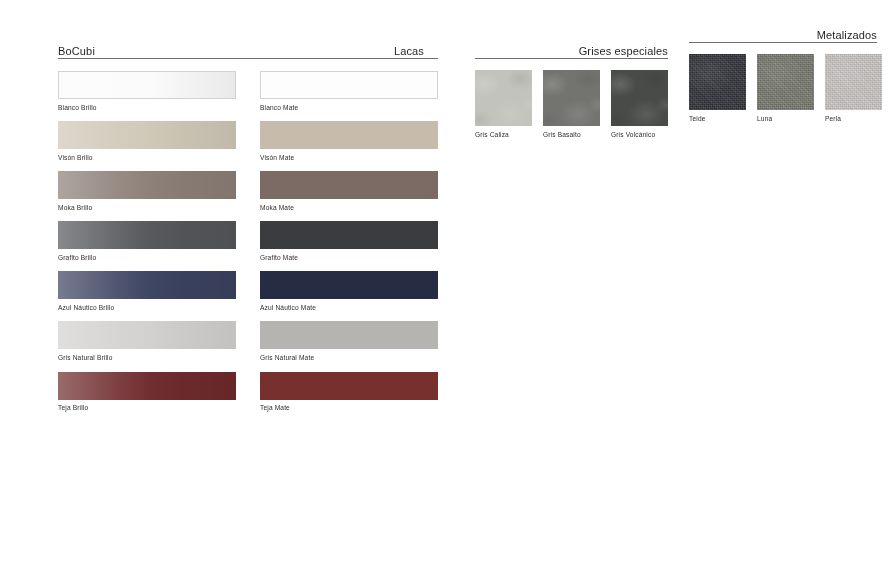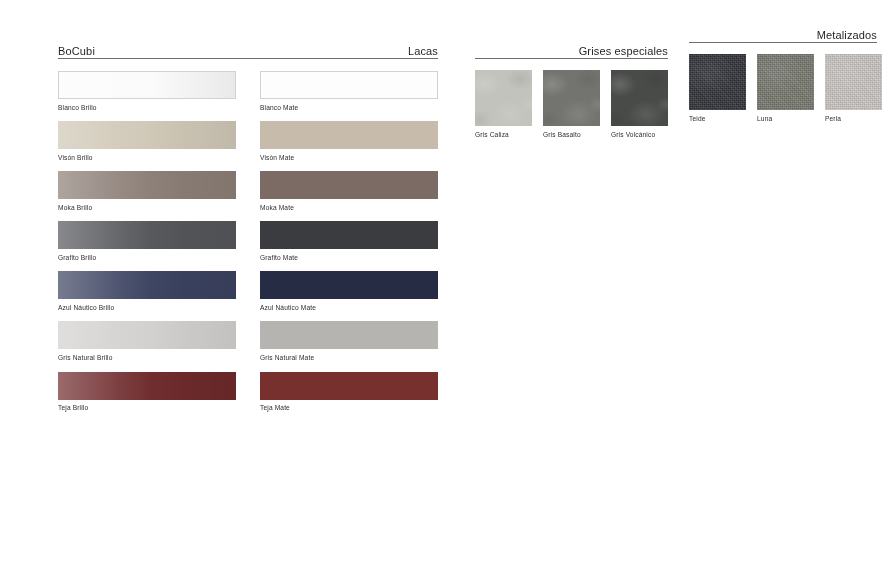--- a/index.html
+++ b/index.html
@@ -35,21 +35,21 @@
     position: absolute;
     left: 58px;
     top: 38px;
     width: 380px;
   }
   #left-head {
     position: relative;
     height: 20px;
   }
   #left-head .t-left  { position: absolute; left: 0;  bottom: 1px; }
-  #left-head .t-right { position: absolute; right: 0; bottom: 1px; }
+  #left-head .t-right { position: absolute; right: 14px; bottom: 1px; }
 
   .bar-columns {
     position: absolute;
     left: 58px;
     top: 71px;
     width: 380px;
     display: flex;
     justify-content: space-between;
   }
   .bar-col {

